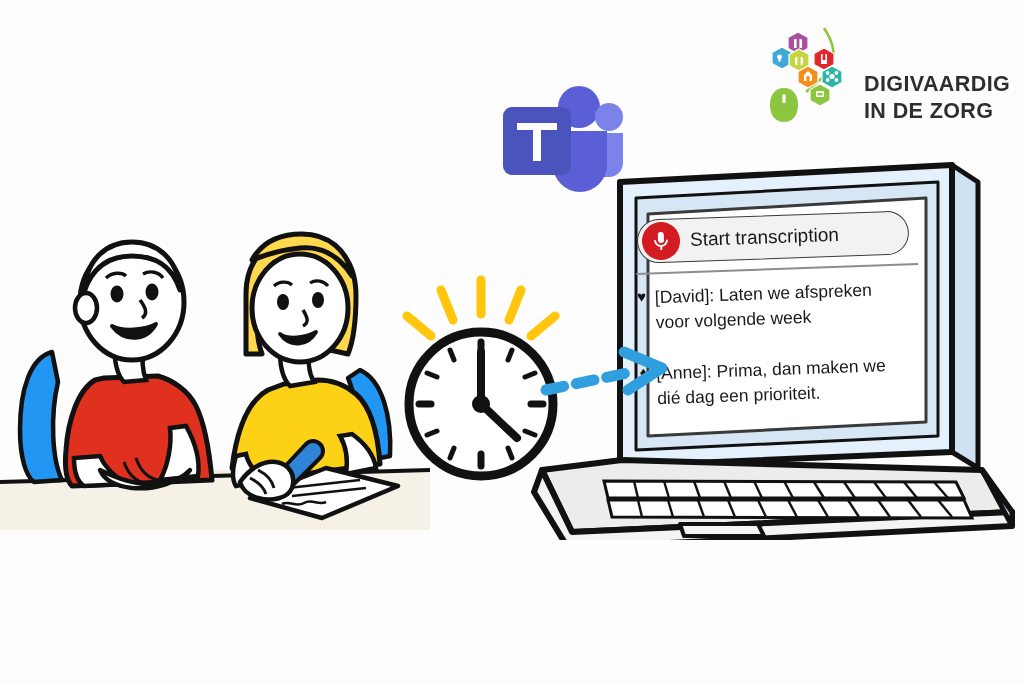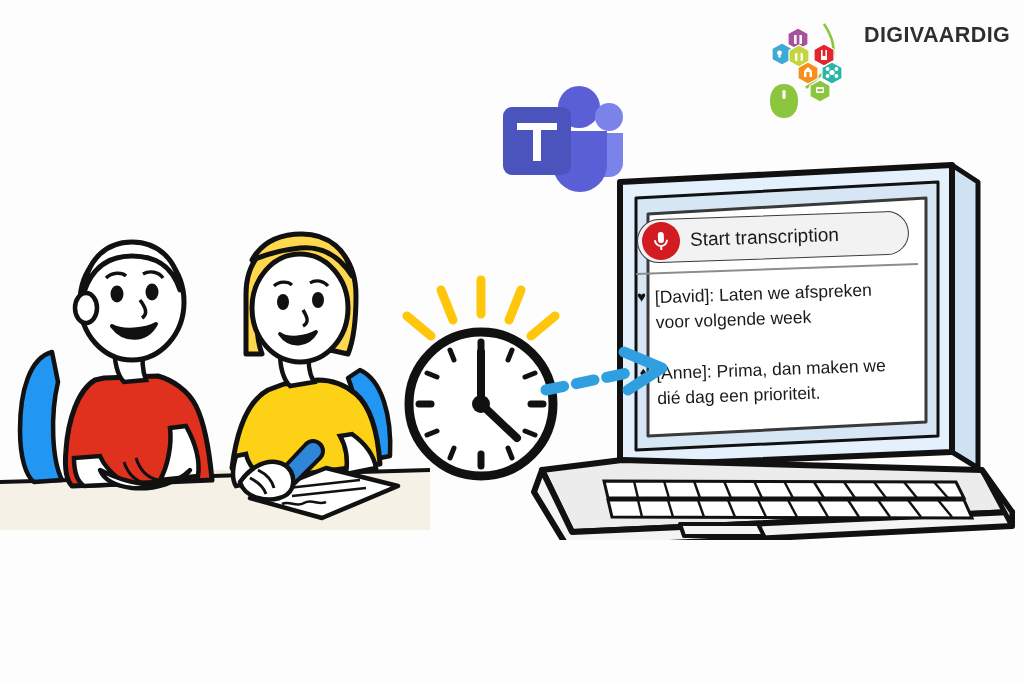--- a/index.html
+++ b/index.html
@@ -17,21 +17,21 @@
   }
 
   
   #logo {
     position: absolute;
     left: 762px;
     top: 22px;
     width: 256px;
     height: 104px;
     display: flex;
-    align-items: flex-start;
+    align-items: flex-end;
   }
   #logo-mark { width: 96px; height: 100px; flex: 0 0 auto; }
   #logo-text {
     margin-left: 6px;
     color: #2e2e2e;
     font-weight: bold;
     font-size: 21.5px;
     letter-spacing: 0.4px;
     line-height: 1.28;
   }
@@ -135,20 +135,21 @@
         <rect x="54" y="65" width="8" height="6" rx="1.2"></rect>
           <rect x="55.4" y="67" width="5.2" height="2.4" fill="#8cc63f"></rect>
       </g>
       <g>
         <path d="M22 62 C12 62 8 70 8 79 C8 89 13 96 22 96 C31 96 36 89 36 79 C36 70 32 62 22 62 Z" fill="#8cc63f"></path>
         <rect x="20.4" y="68" width="3.2" height="9" rx="1.6" fill="#ffffff"></rect>
       </g>
     </svg>
     <div id="logo-text">
       <div>DIGIVAARDIG</div>
+      <div>IN DE ZORG</div>
     </div>
   </div>
 
   <svg id="scene" viewBox="0 0 430 300">
     <ellipse cx="215" cy="262" rx="180" ry="22" fill="#f1e8d6" opacity="0.75"></ellipse>
     <path d="M0 252 L430 240 L430 300 L0 300 Z" fill="#f6f1e6"></path>
     <path d="M0 252 L430 240" stroke="#111" stroke-width="4" fill="none"></path>
 
     <g>
       <path d="M52 122 C30 128 20 160 20 200 C20 228 26 246 34 252 L62 250 C52 230 50 186 58 152 Z" fill="#2196f3" stroke="#111" stroke-width="4.5" stroke-linejoin="round"></path>

